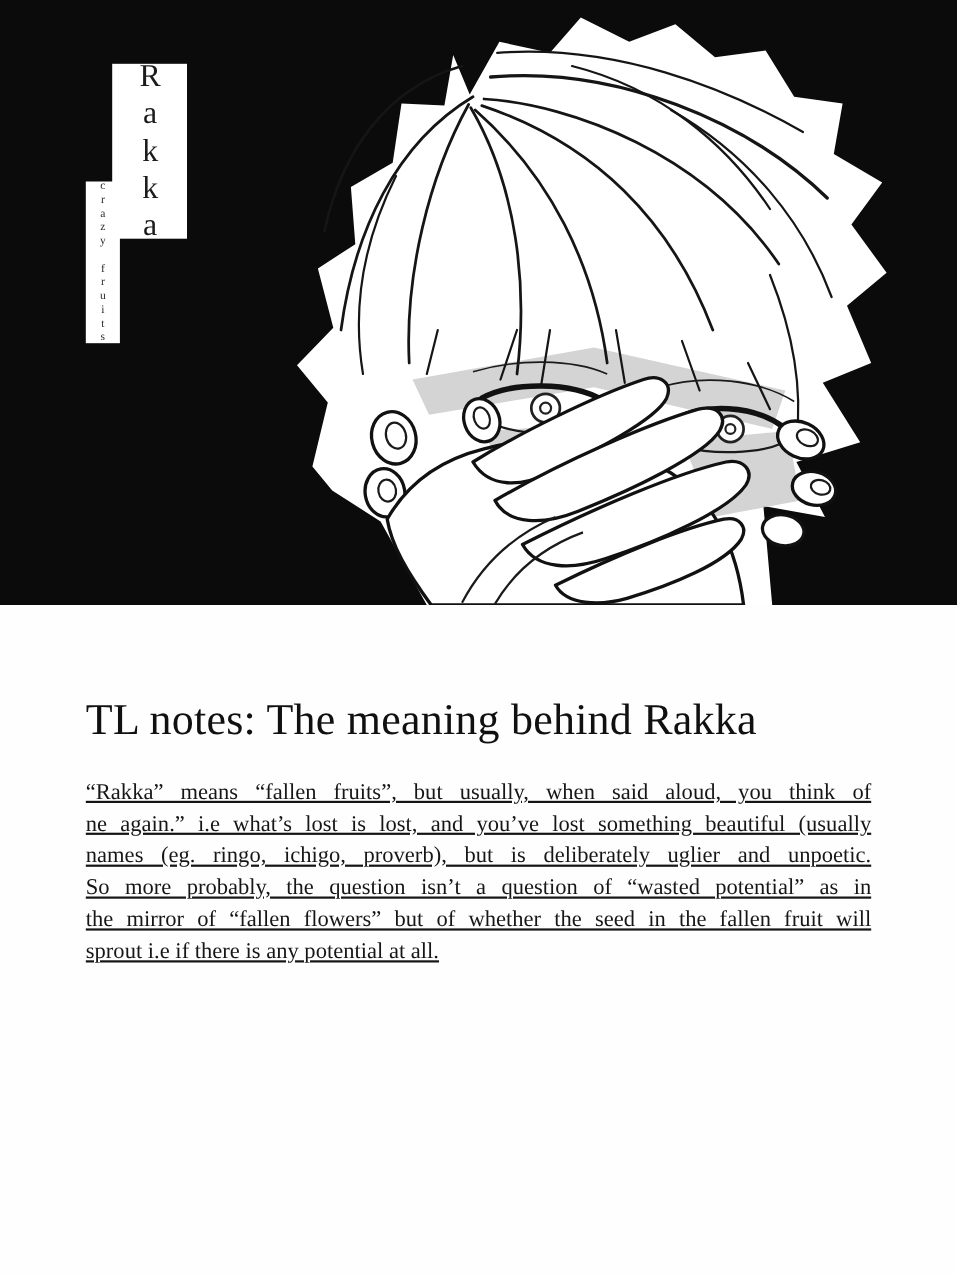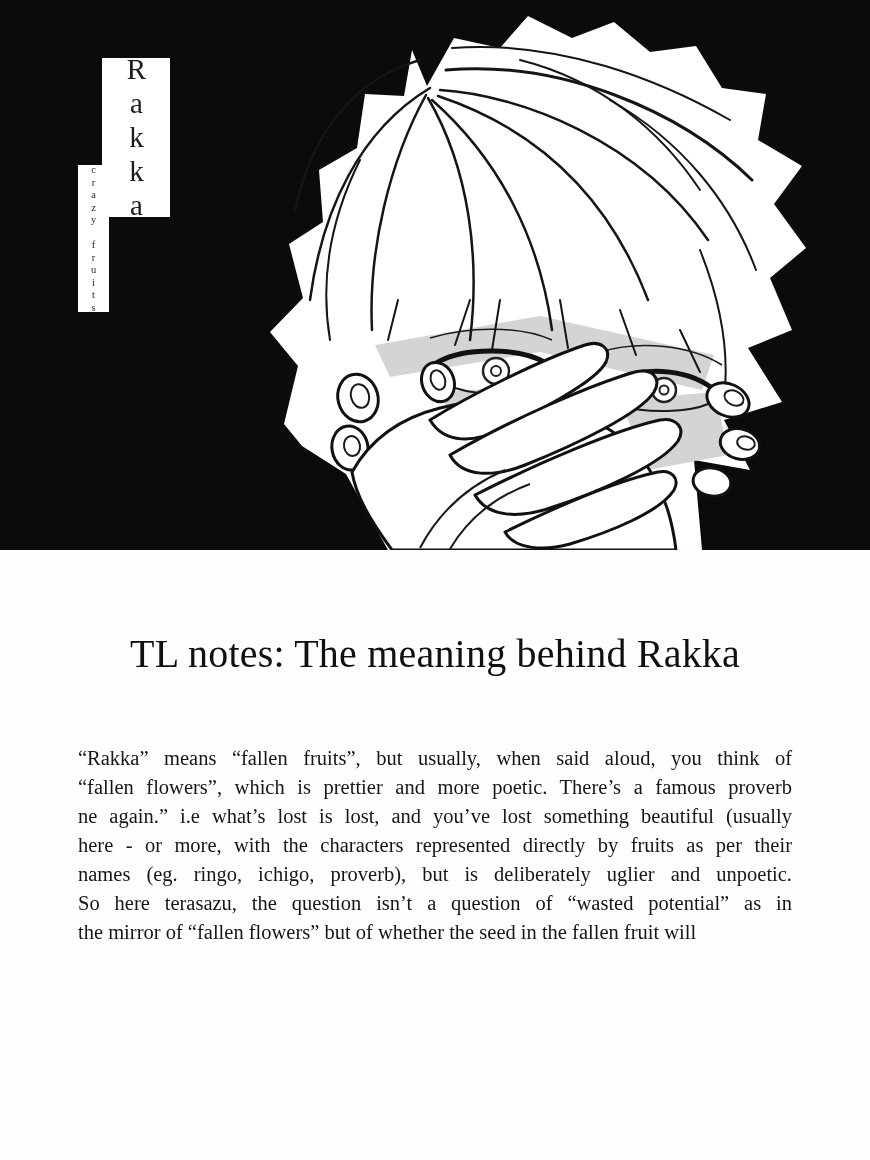--- a/index.html
+++ b/index.html
@@ -41,23 +41,22 @@
 
   
   .notes { padding: 0 78px; color: #141414; }
   .notes h1 {
     margin-top: 80px;
     font-size: 40px;
     line-height: 48px;
     font-weight: normal;
     letter-spacing: 0.2px;
     color: #101010;
-    text-align: center;
   }
-  .notes .body { margin-top: 66px; }
+  .notes .body { margin-top: 28px; text-decoration: underline; }
   .notes .line {
     font-size: 20.5px;
     line-height: 29px;
     text-align: justify;
     text-align-last: justify;
     color: #161616;
   }
   .notes .line:last-child { text-align-last: left; }
 </style>
 </head>
@@ -159,22 +158,21 @@
     </div>
     <div class="title-box title-box--sub">
       <span class="vtext vtext--sub">crazy fruits</span>
     </div>
   </section>
 
   <section class="notes">
     <h1>TL notes: The meaning behind Rakka</h1>
     <div class="body">
         <p class="line">“Rakka” means “fallen fruits”, but usually, when said aloud, you think of</p>
-        <p class="line">“fallen flowers”, which is prettier and more poetic. There’s a famous proverb</p>
         <p class="line">ne again.” i.e what’s lost is lost, and you’ve lost something beautiful (usually</p>
-        <p class="line">here - or more, with the characters represented directly by fruits as per their</p>
         <p class="line">names (eg. ringo, ichigo, proverb), but is deliberately uglier and unpoetic.</p>
-        <p class="line">So here terasazu, the question isn’t a question of “wasted potential” as in</p>
+        <p class="line">So more probably, the question isn’t a question of “wasted potential” as in</p>
         <p class="line">the mirror of “fallen flowers” but of whether the seed in the fallen fruit will</p>
+        <p class="line">sprout i.e if there is any potential at all.</p>
       </div>
   </section>
 
 </div>
 
 </body></html>

